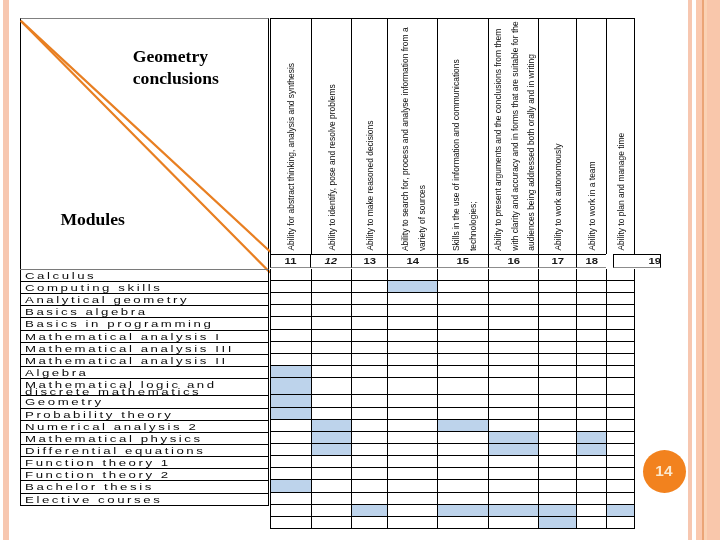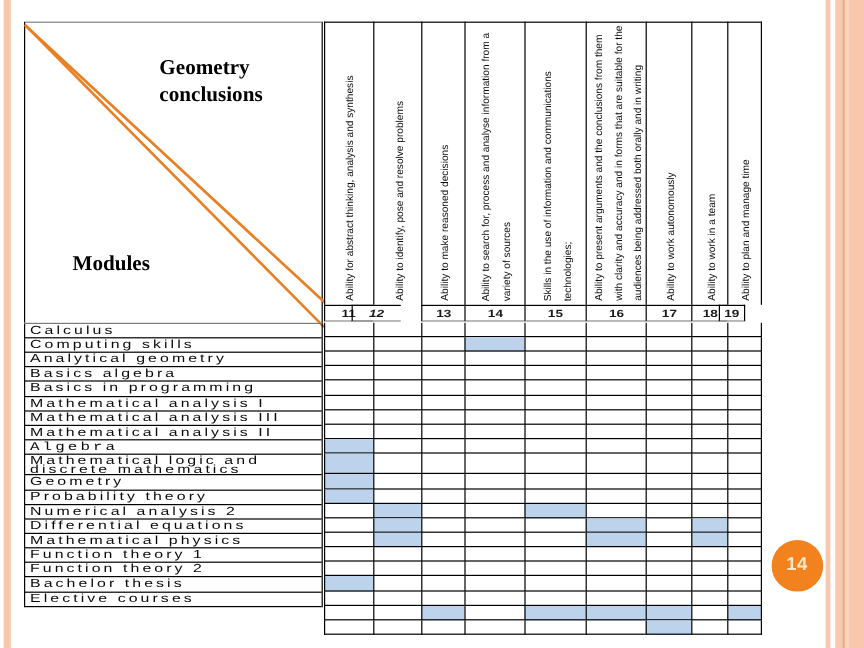--- a/index.html
+++ b/index.html
@@ -122,42 +122,42 @@
           <div class="vtxt" style="width: 94px; left: 23.725px;">Ability to work in a team</div>
         </div>
         <div class="hcell" style="left: 335.6px; width: 29.4px; border-right: 1px solid rgb(0, 0, 0);">
           <div class="vtxt" style="width: 123px; left: 23.775px;">Ability to plan and manage time</div>
         </div>
       </div>
     <div id="numrow" style="width: 365px;">
         <div class="ncell" style="left: 0px; width: 40.8px;">
           <span>11</span>
         </div>
-        <div class="ncell" style="left: 23px; width: 40.6px; font-style: italic;">
+        <div class="ncell" style="left: 40px; width: 40.6px; font-style: italic;">
           <span>12</span>
         </div>
         <div class="ncell" style="left: 81.4px; width: 35.4px;">
           <span>13</span>
         </div>
         <div class="ncell" style="left: 116.8px; width: 50.4px;">
           <span>14</span>
         </div>
         <div class="ncell" style="left: 167.2px; width: 51.1px;">
           <span>15</span>
         </div>
         <div class="ncell" style="left: 218.3px; width: 50px;">
           <span>16</span>
         </div>
         <div class="ncell" style="left: 268.3px; width: 38px;">
           <span>17</span>
         </div>
         <div class="ncell" style="left: 306.3px; width: 29.3px;">
           <span>18</span>
         </div>
-        <div class="ncell" style="left: 329px; width: 22px; border-right: 1px solid rgb(0, 0, 0);">
+        <div class="ncell" style="left: 343px; width: 48px; border-right: 1px solid rgb(0, 0, 0); justify-content: flex-end;">
           <span>19</span>
         </div>
       </div>
     <div id="rowlabels">
         <div class="rlab" style="height: 12.15px;">
           <span>Calculus</span>
         </div>
         <div class="rlab" style="height: 12.15px;">
           <span>Computing skills</span>
         </div>
@@ -172,41 +172,41 @@
         </div>
         <div class="rlab" style="height: 12.15px; text-align: right;">
           <span>Mathematical analysis I</span>
         </div>
         <div class="rlab" style="height: 12.15px;">
           <span>Mathematical analysis III</span>
         </div>
         <div class="rlab" style="height: 12.15px;">
           <span>Mathematical analysis II</span>
         </div>
-        <div class="rlab" style="height: 12.15px; font-family: Liberation Mono, monospace;">
+        <div class="rlab" style="height: 12.15px;">
           <span>Algebra</span>
         </div>
         <div class="rlab" style="height: 17.3px;">
           <span style="white-space: pre-line; width: 180px; line-height: 7.2px; top: 1.7px;">Mathematical logic and
 discrete mathematics</span>
         </div>
         <div class="rlab" style="height: 12.15px;">
           <span>Geometry</span>
         </div>
         <div class="rlab" style="height: 12.15px;">
           <span>Probability theory</span>
         </div>
         <div class="rlab" style="height: 12.15px;">
           <span>Numerical analysis 2</span>
         </div>
         <div class="rlab" style="height: 12.15px;">
+          <span>Mathematical physics</span>
+        </div>
+        <div class="rlab" style="height: 12.15px;">
           <span>Differential equations</span>
-        </div>
-        <div class="rlab" style="height: 12.15px;">
-          <span>Mathematical physics</span>
         </div>
         <div class="rlab" style="height: 12.15px;">
           <span>Function theory 1</span>
         </div>
         <div class="rlab" style="height: 12.15px;">
           <span>Function theory 2</span>
         </div>
         <div class="rlab" style="height: 12.15px;">
           <span>Bachelor thesis</span>
         </div>

